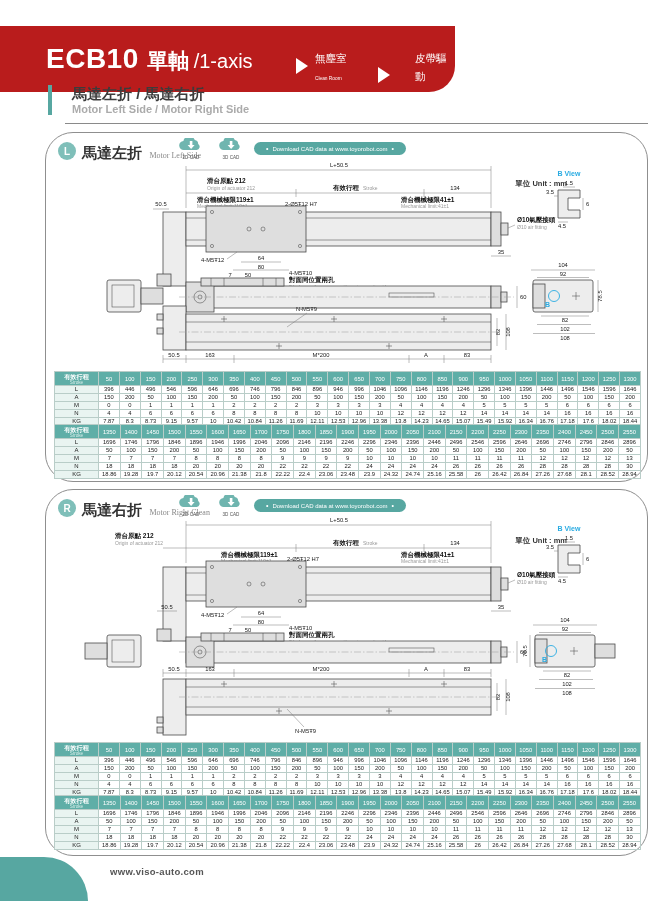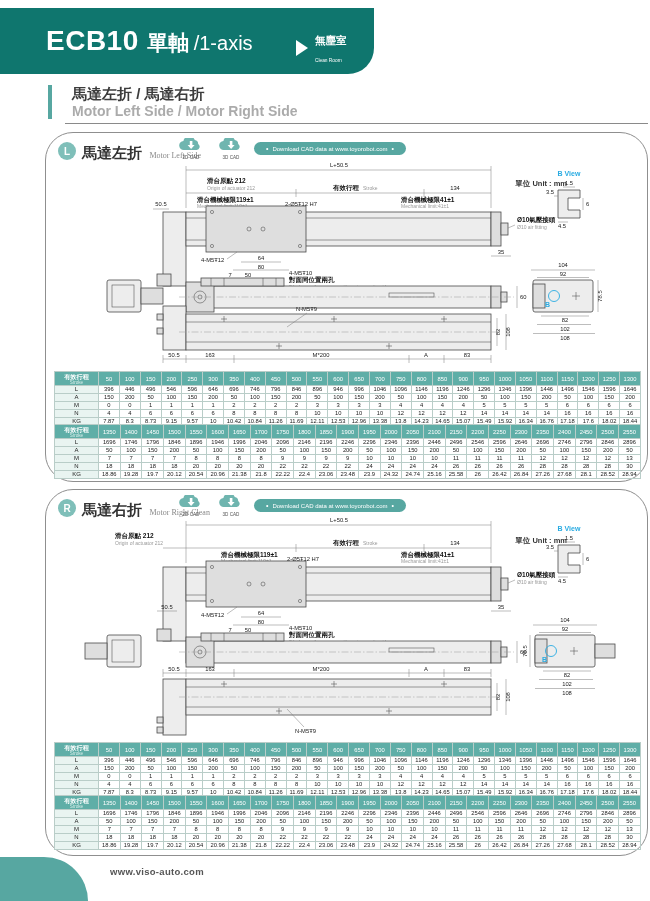--- a/index.html
+++ b/index.html
@@ -1,38 +1,38 @@
 <!DOCTYPE html>
 <html><head>
 <meta charset="utf-8">
 <style>
   * { box-sizing: border-box; margin: 0; padding: 0; }
   html,body { background:#fff; }
   body { width:650px; height:901px; position:relative; overflow:hidden;
          font-family:"Liberation Sans", sans-serif; }
 
   
-  .banner { position:absolute; left:0; top:8px; width:374px; height:66px;
-            background:#0f766e; border-radius:0 0 26px 0; color:#fff; }
+  .banner { position:absolute; left:0; top:26px; width:455px; height:66px;
+            background:#b91c1c; border-radius:0 0 26px 0; color:#fff; }
   .banner-title { position:absolute; left:46px; top:17px; white-space:nowrap; }
   .banner-title .model { font-size:28px; font-weight:bold; letter-spacing:.5px; }
   .banner-title .cjk   { font-size:21px; font-weight:bold; margin-left:4px; }
   .banner-title .axis  { font-size:20px; font-weight:normal; }
   .hd-badge { position:absolute; top:22px; display:flex; align-items:center; gap:7px; }
   .hd-badge.b1 { left:296px; } .hd-badge.b2 { left:378px;gap:25px; }
   .tri { width:0; height:0; border-left:12px solid #fff;
          border-top:8px solid transparent; border-bottom:8px solid transparent; }
-  .hd-badge .bt-cjk { font-size:10.5px; font-weight:bold; line-height:11px; }
+  .hd-badge .bt-cjk { font-size:10.5px; font-weight:normal; line-height:11px; }
   .hd-badge .bt-en  { font-size:4.8px; line-height:6px; }
 
   
   .sec-heading { position:absolute; left:48px; top:85px; border-left:4px solid #57A7A1;
                  padding-left:20px; }
   .sec-heading .h-cjk { font-size:15px; font-weight:bold; color:#3c3c3c; line-height:18px; }
-  .sec-heading .h-en  { font-size:14px; color:#ABABAB; font-weight:bold; }
+  .sec-heading .h-en  { font-size:11px; color:#ABABAB; font-weight:bold; }
   .divider { position:absolute; left:65px; right:2px; top:123px; height:1px; background:#8a8a8a; }
 
   
   .card { position:absolute; left:45px; width:603px; border:1px solid #8f8f8f;
           border-radius:28px; background:#fff; }
   .card.l { top:132px; height:350px; }
   .card.r { top:489px; height:367px; }
   .badge-circle { position:absolute; left:12px; top:9px; width:18px; height:18px;
           border-radius:50%; background:#7FBFB9; color:#fff; font-size:10px; font-weight:bold;
           display:flex; align-items:center; justify-content:center; }

